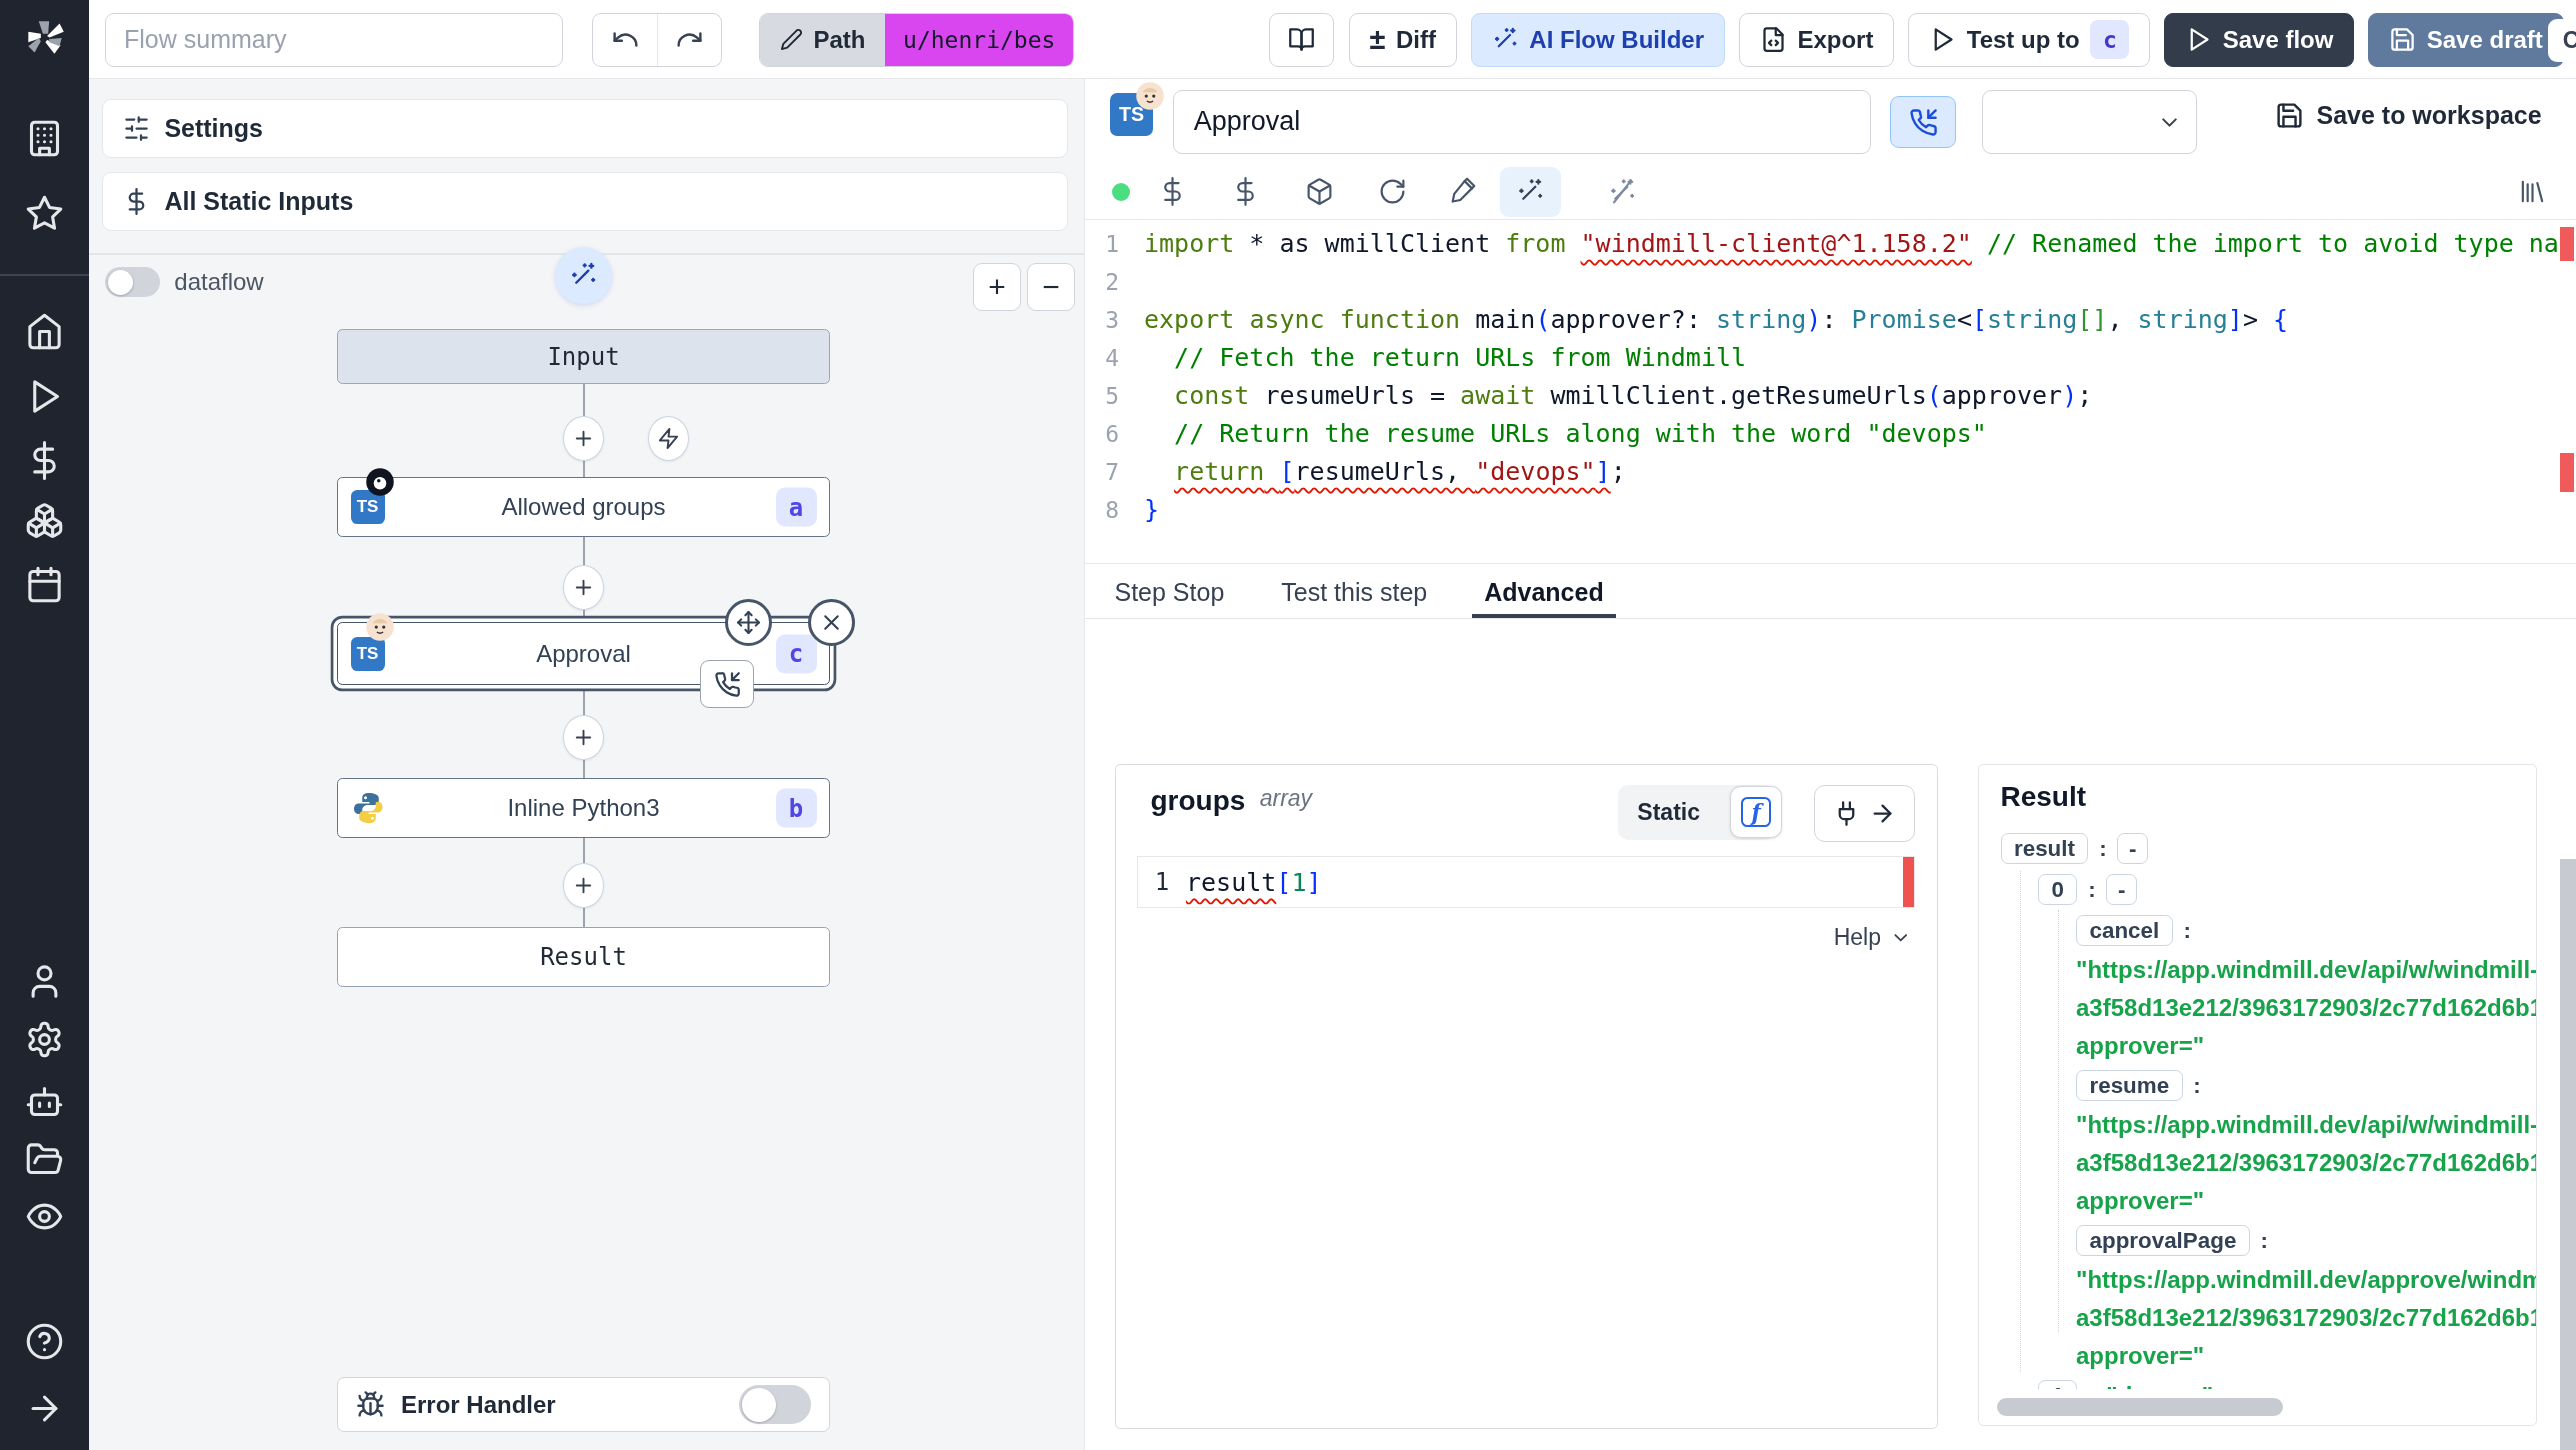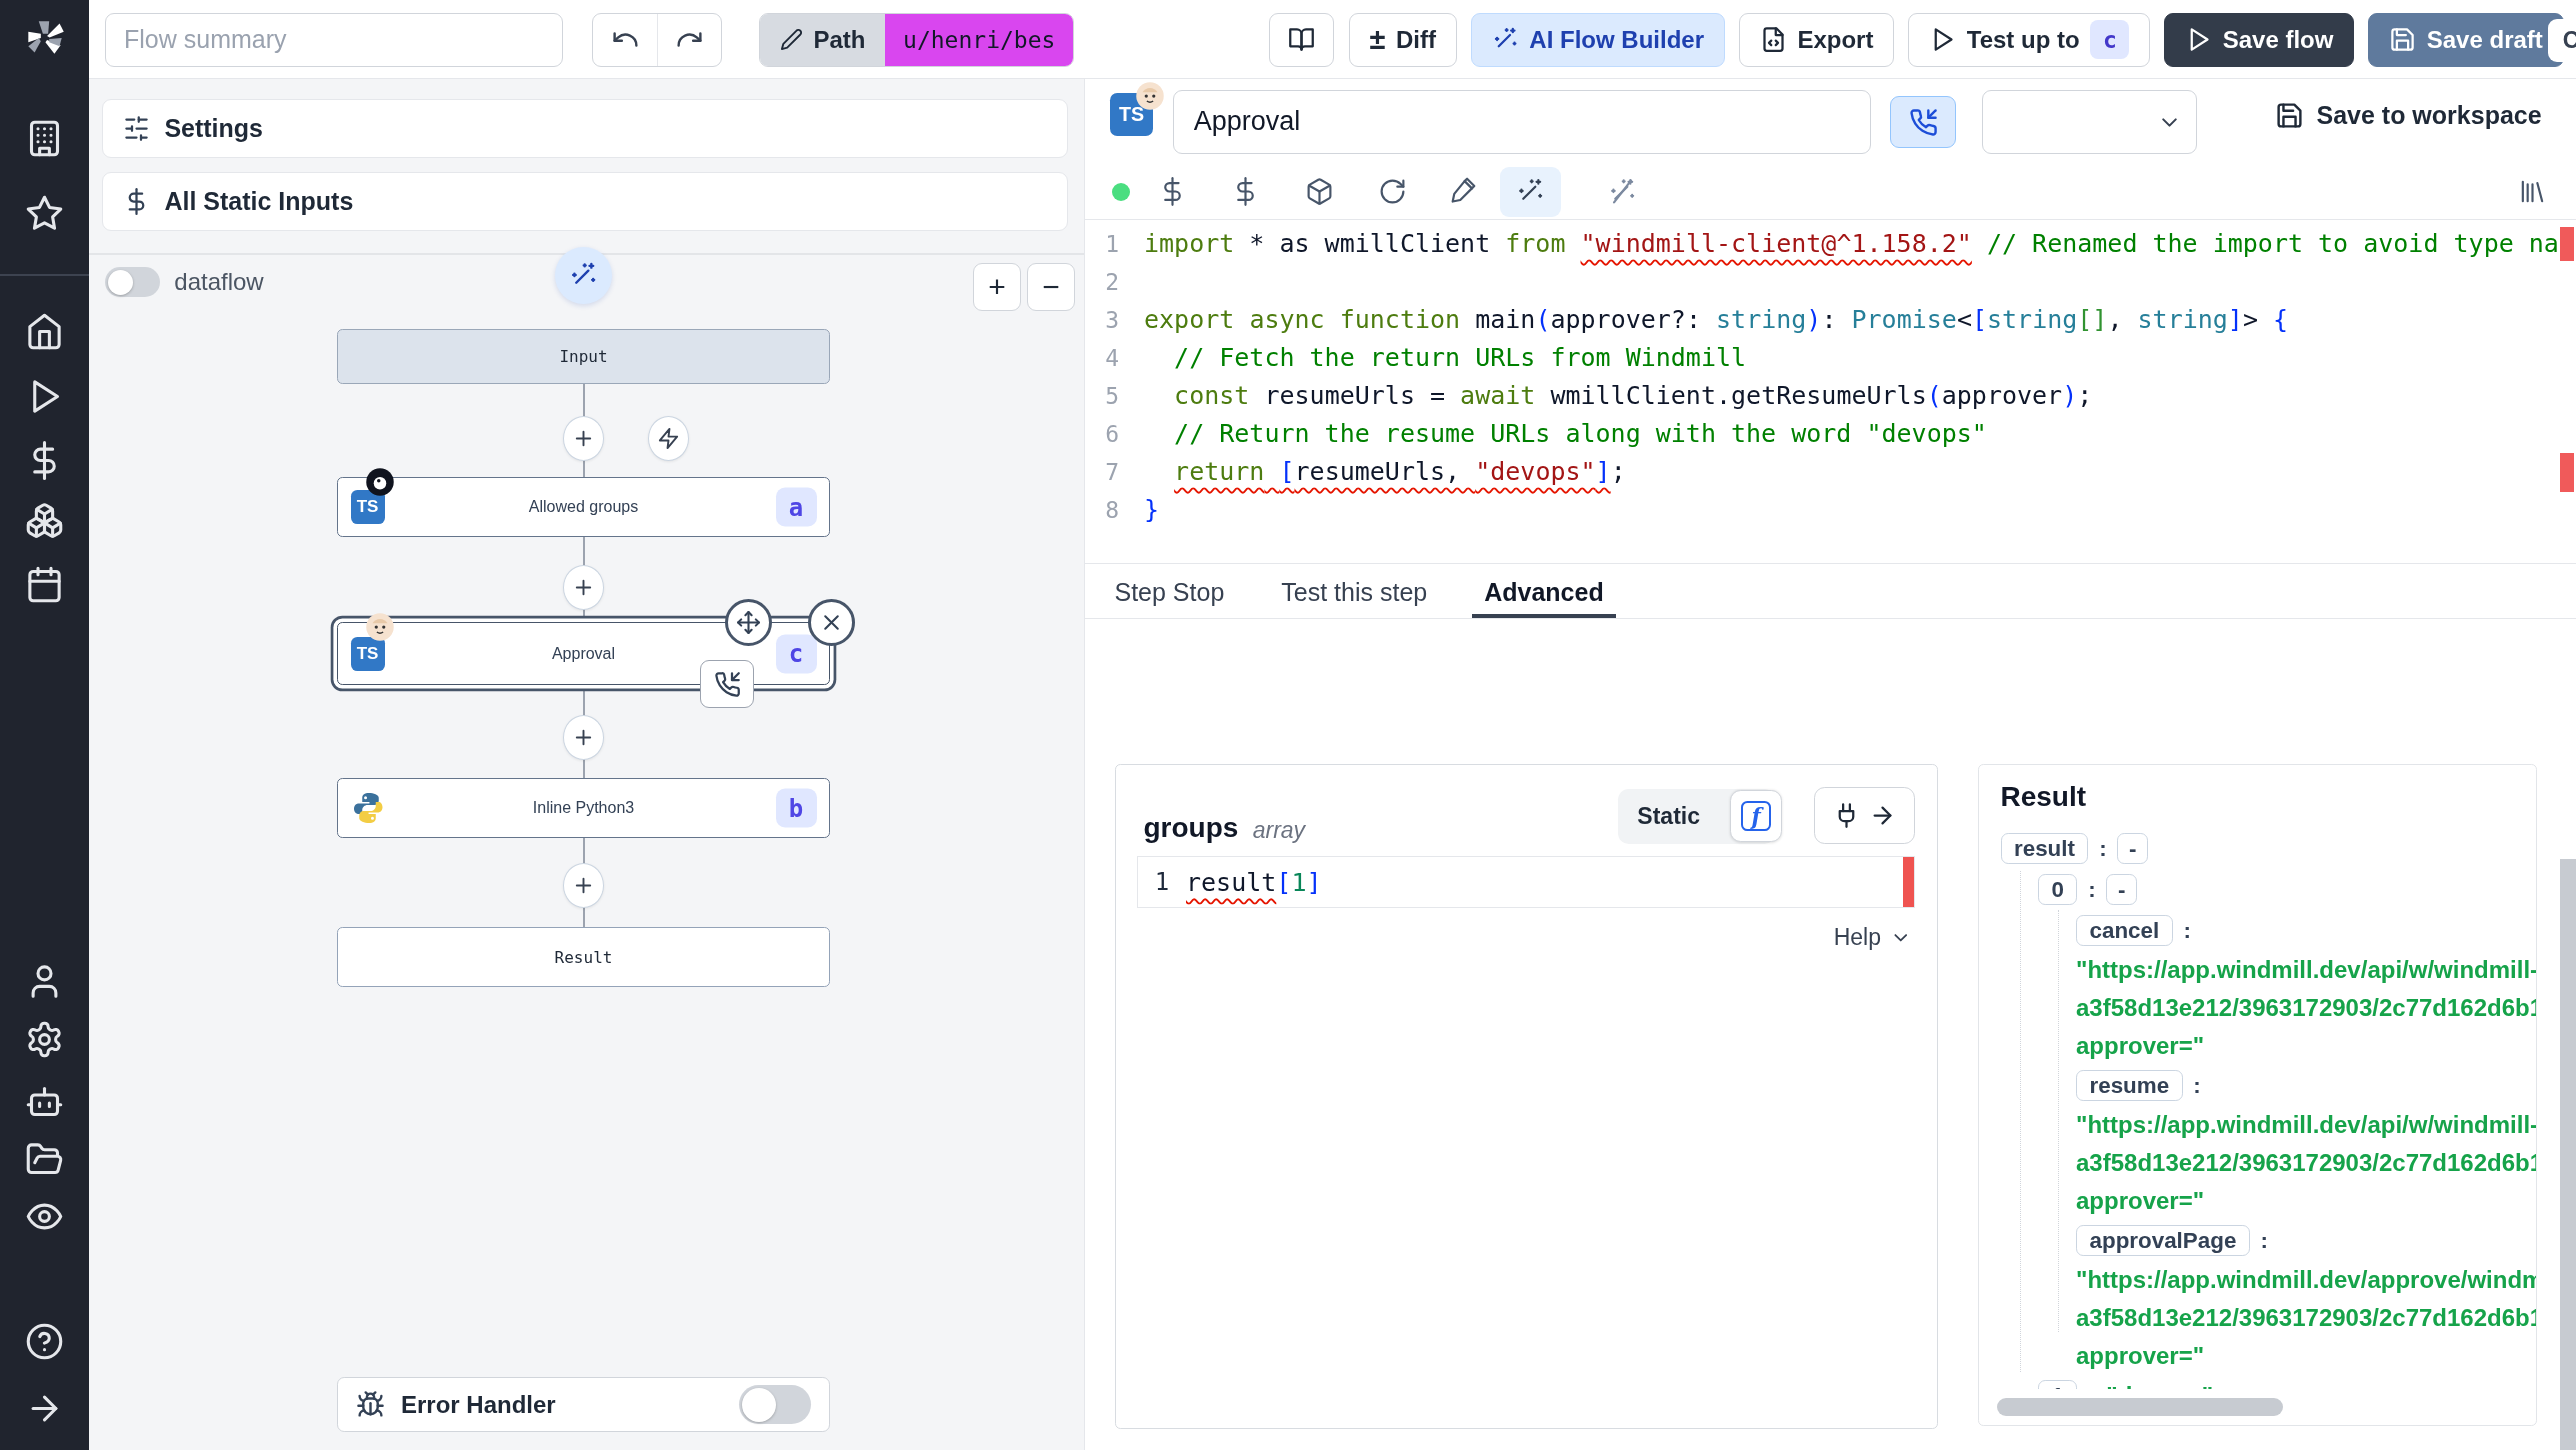--- a/index.html
+++ b/index.html
@@ -65,21 +65,21 @@
     background:#dbeafe; display:flex; align-items:center; justify-content:center; color:#1e40af; cursor:pointer;
     box-shadow:0 1.8px 5.4px rgba(30,64,175,.15); }
   .wand-circle svg { width:29px; height:29px; }
   .zoomctl { position:absolute; top:184px; width:48px; height:48px; background:#fff; border:0.9px solid #d1d5db;
     border-radius:9px; display:flex; align-items:center; justify-content:center; font-size:30px;
     color:#1f2937; cursor:pointer; }
   
   .gline { position:absolute; left:494px; width:1.8px; background:#9ca3af; z-index:0; }
   .gnode { position:absolute; left:248px; width:493px; background:#fff; border:1.8px solid #64748b;
     border-radius:5.4px; display:flex; align-items:center; justify-content:center; z-index:2; cursor:pointer; }
-  .gnode .nlabel { font-size:16px; color:#334155; }
+  .gnode .nlabel { font-size:24px; color:#334155; }
   .gnode.mono .nlabel { font-family:"DejaVu Sans Mono", monospace; color:#1f2937; }
   .gnode.input-node { background:#dce3ec; border-color:#9aa7b8; }
   .gnode.selected { border-color:#475569; box-shadow:0 0 0 3.6px #fff, 0 0 0 6.3px #475569; }
   .ts-badge { position:absolute; left:12.5px; top:50%; transform:translateY(-50%); width:34px; height:34px;
     background:#3178c6; border-radius:6.3px; color:#fff; font-weight:bold; font-size:17px;
     display:flex; align-items:center; justify-content:center; }
   .mini-avatar { position:absolute; left:27px; top:-10.7px; width:30px; height:30px; border-radius:50%; z-index:3; }
   .nbadge { position:absolute; right:12.5px; top:50%; transform:translateY(-50%); width:41px; height:39px;
     border-radius:9px; background:#e0e7ff; color:#4f46e5; font-weight:bold; font-size:24px;
     font-family:"DejaVu Sans Mono", monospace; display:flex; align-items:center; justify-content:center; }
@@ -152,21 +152,21 @@
     display:flex; align-items:center; }
   .subtab.active { color:#2563eb; }
   .subtab.active .pillbg { background:#eff6ff; border-radius:7.2px; padding:5.4px 14.3px; margin:0 -14.3px; }
   .subtab.active::after { content:""; position:absolute; left:-9px; right:-9px; bottom:0; height:4.5px; background:#374151; }
 
   .require-text { position:absolute; left:29.5px; top:637px; font-size:23px; font-weight:bold; color:#111827; }
 
   
   .groups-card { position:absolute; left:29.5px; top:685px; width:823px; height:665px;
     border:0.9px solid #d8dce1; border-radius:5.4px; background:#fff; }
-  .groups-head { position:absolute; left:28px; top:19.7px; right:21.5px; height:59px; display:flex; align-items:flex-end; }
+  .groups-head { position:absolute; left:35px; top:19.7px; right:21.5px; height:59px; display:flex; align-items:flex-start; }
   .groups-name { font-size:28px; font-weight:bold; color:#111827; }
   .groups-type { font-size:23px; font-style:italic; color:#6b7280; margin-left:14.3px; }
   .static-ctl { position:relative; margin-left:auto; height:55px; background:#f1f3f5; border-radius:10.7px;
     display:flex; align-items:center; padding:0 75px 0 19.7px; font-size:23px; font-weight:bold; color:#1f2937; }
   .fx-btn { position:absolute; right:-7.2px; top:1.8px; width:52px; height:52px; background:#fff;
     border:0.9px solid #d1d5db; border-radius:10.7px; box-shadow:0 0.9px 2.7px rgba(0,0,0,.12);
     display:flex; align-items:center; justify-content:center; cursor:pointer; }
   .fx-glyph { width:30px; height:30px; border:2.2px solid #2563eb; border-radius:6.3px; color:#2563eb;
     font-family:"DejaVu Serif", serif; font-style:italic; font-size:21.5px; font-weight:bold;
     display:flex; align-items:center; justify-content:center; }

